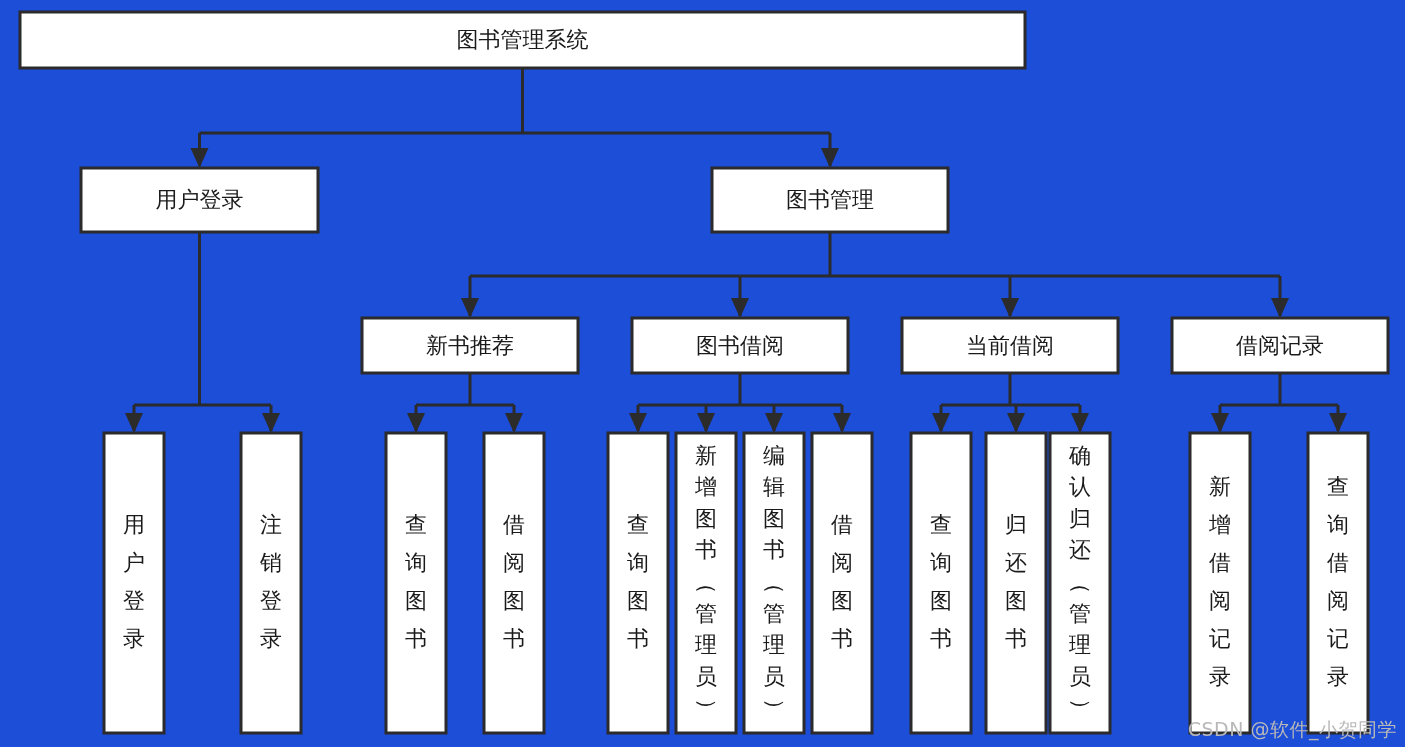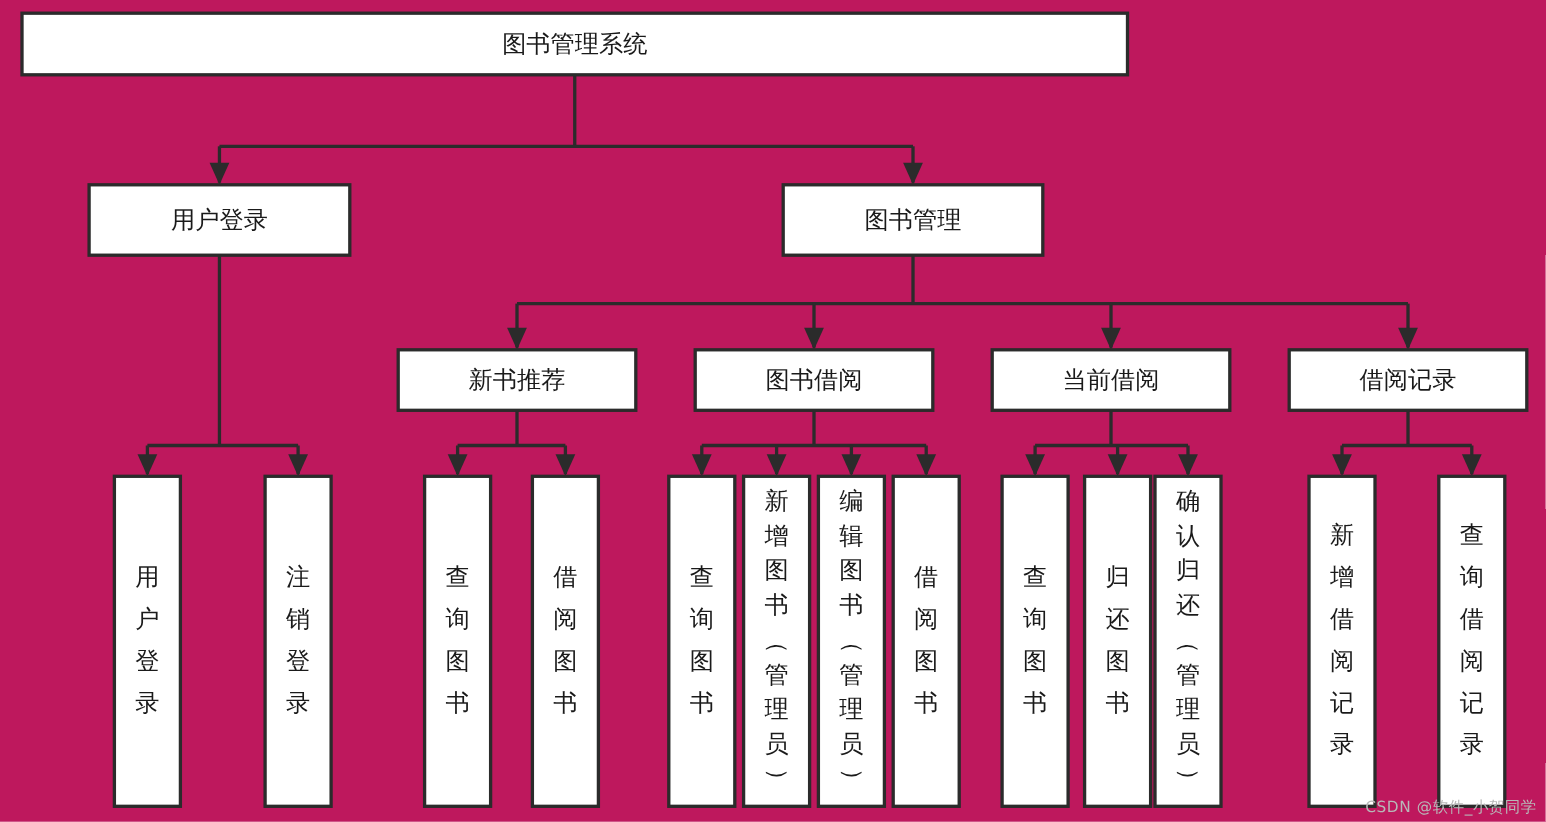--- a/index.html
+++ b/index.html
@@ -10,21 +10,21 @@
   body {
     width: 1405px;
     height: 747px;
     font-family: "DejaVu Sans", "Liberation Sans", sans-serif;
     overflow: hidden;
   }
   #diagram-root {
     position: relative;
     width: 1405px;
     height: 747px;
-    background: #be185d;
+    background: #1d4ed8;
   }
   svg.diagram-canvas {
     position: absolute;
     top: 0;
     left: 0;
     width: 1405px;
     height: 747px;
   }
   .node-box {
     fill: #ffffff;
@@ -52,21 +52,21 @@
     font-size: 22px;
     fill: #1a1a1a;
     text-anchor: middle;
     dominant-baseline: middle;
   }
   .watermark-text {
     position: absolute;
     right: 8px;
     bottom: 4px;
     font-family: "DejaVu Sans", "Liberation Sans", sans-serif;
-    font-size: 14px;
+    font-size: 19px;
     color: #b8b8b8;
     white-space: nowrap;
     letter-spacing: 0.5px;
   }
 </style>
 </head>
 <body>
 
 <div id="diagram-root">
   <svg class="diagram-canvas" viewBox="0 0 1405 747">

